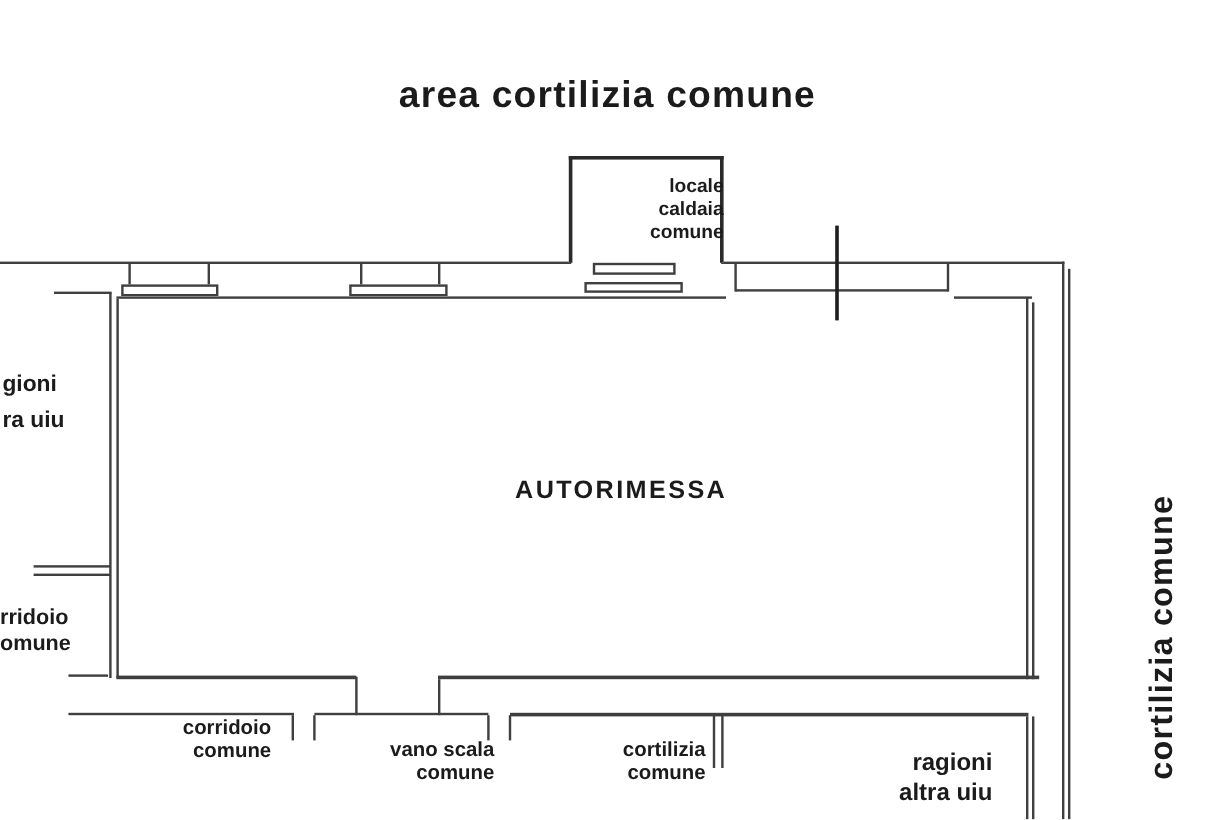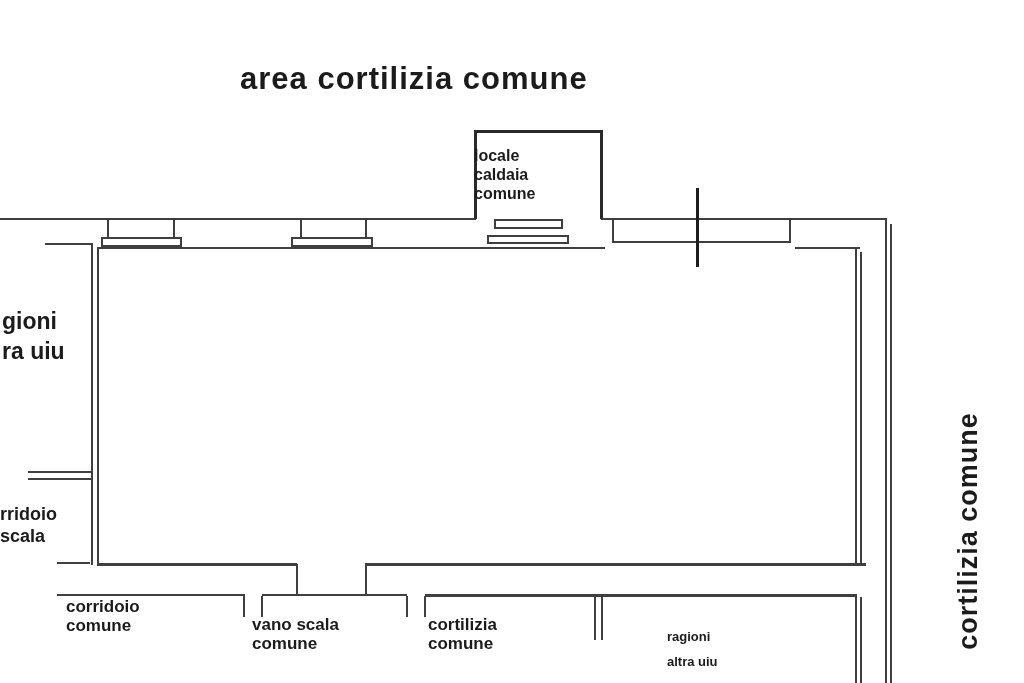--- a/index.html
+++ b/index.html
@@ -4,26 +4,26 @@
 <style>
   html,body{margin:0;padding:0;background:#fff;}
   #stage{
     position:relative;width:1024px;height:683px;background:#fff;overflow:hidden;
     font-family:"Liberation Sans",sans-serif;color:#1b1b1b;
   }
   .ln{position:absolute;background:#3f3f3f;}
   .ln.dark{background:#1e1e1e;}
   .box{position:absolute;background:#fff;border:2px solid #3f3f3f;box-sizing:border-box;}
   .lbl{position:absolute;white-space:pre-line;color:#1b1b1b;font-weight:bold;}
-  .lbl.center{text-align:left;}
+  .lbl.center{text-align:right;}
   .title{font-size:31px;font-weight:700;letter-spacing:1px;}
   .room-lg{font-size:21px;letter-spacing:2px;}
   .room{font-size:17px;line-height:19px;}
-  .room-sp{font-size:13px;line-height:25px;}
-  .clip1{font-size:23px;line-height:30px;}
+  .room-sp{font-size:20px;line-height:25px;}
+  .clip1{font-size:19px;line-height:30px;}
   .clip2{font-size:18px;line-height:22px;}
   .vert{
     font-size:27px;font-weight:700;letter-spacing:1px;text-align:center;
     transform:rotate(-90deg);transform-origin:center center;
   }
 </style>
 </head>
 <body>
 
 <div id="stage">
@@ -76,26 +76,27 @@
   <div class="ln" style="left:424px;top:596px;width:2px;height:21px;"></div>
   <div class="ln" style="left:594px;top:596px;width:2px;height:44px;"></div>
   <div class="ln" style="left:601px;top:596px;width:2px;height:44px;"></div>
 
   <div class="lbl title center" style="left:240px;top:61px;width:440px;">area cortilizia comune</div>
 
   <div class="lbl room center" style="left:474px;top:146px;width:129px;font-size:16px;">locale
 caldaia
 comune</div>
 
+  <div class="lbl room-lg center" style="left:316px;top:397px;width:290px;">AUTORIMESSA</div>
 
   <div class="lbl clip1" style="left:2px;top:306px;">gioni
 ra uiu</div>
 
   <div class="lbl clip2" style="left:0px;top:503px;">rridoio
-scala</div>
+omune</div>
 
   <div class="lbl room center" style="left:66px;top:597px;width:160px;">corridoio
 comune</div>
 
   <div class="lbl room center" style="left:252px;top:615px;width:160px;">vano scala
 comune</div>
 
   <div class="lbl room center" style="left:428px;top:615px;width:160px;">cortilizia
 comune</div>
 

